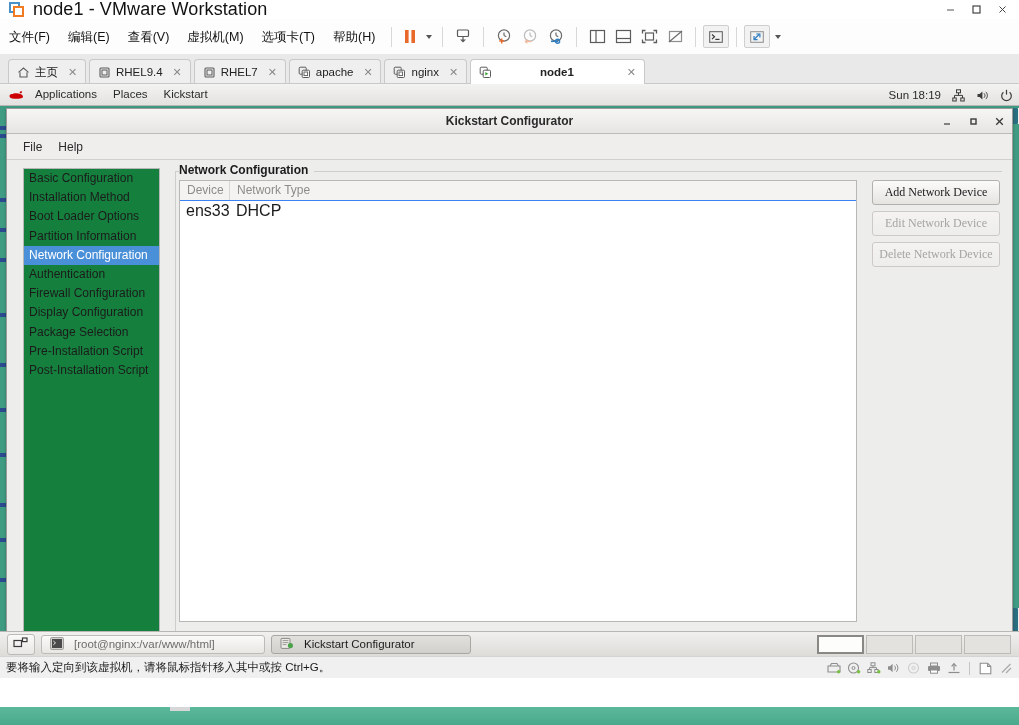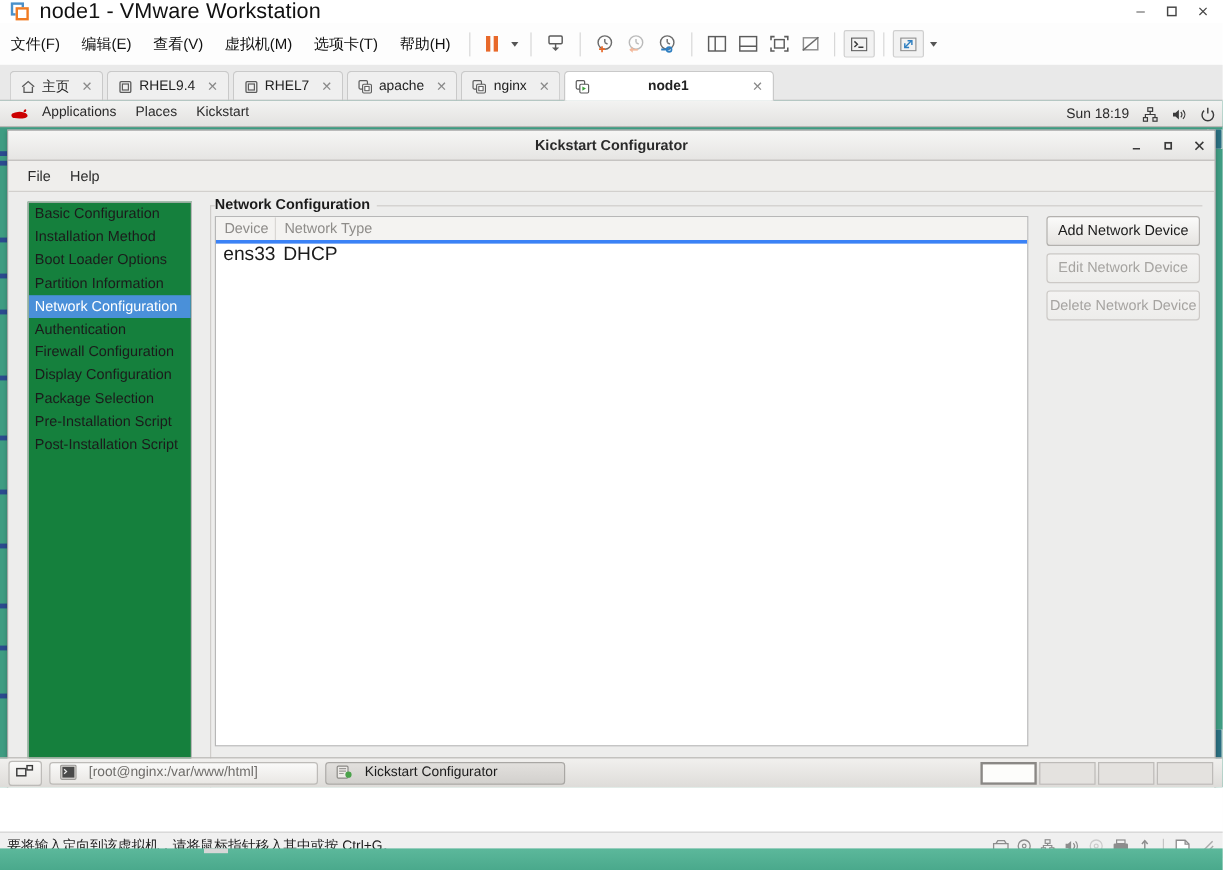--- a/index.html
+++ b/index.html
@@ -106,33 +106,33 @@
   
   .ks-main{position:absolute;left:168px;top:0px;right:10px;bottom:0;}
   .frame-lbl{position:absolute;left:4px;top:3px;font-size:12px;font-weight:bold;color:#1b1b1b;background:#ededec;padding-right:6px;z-index:2;}
   .frame-line{position:absolute;left:0;right:0;top:11px;height:1px;background:#cfcdca;}
   .frame-line-l{position:absolute;left:0;top:11px;width:1px;bottom:0;background:#cfcdca;}
 
   .tablewrap{
     position:absolute;left:4px;top:20px;width:678px;height:442px;
     background:#ffffff;border:1px solid #b7b7b7;box-sizing:border-box;overflow:hidden;
   }
-  .thead{display:flex;height:19px;background:#f4f3f1;border-bottom:3px solid #3b82f6;}
+  .thead{display:flex;height:19px;background:#f4f3f1;border-bottom:1px solid #3b82f6;}
   .th{font-size:12px;color:#8e8c89;line-height:19px;padding-left:7px;box-sizing:border-box;}
   .th.c0{width:50px;border-right:1px solid #d9d7d4;}
   .th.c1{flex:1;}
   .trow{display:flex;height:19px;}
   .td{font-size:16px;color:#1b1b1b;line-height:19px;padding-left:6px;box-sizing:border-box;}
   .td.c0{width:50px;}
   .td.c1{flex:1;}
 
   .btncol{position:absolute;right:0;top:20px;width:130px;}
   .kbtn{
     display:block;width:128px;height:25px;margin-bottom:6px;
-    font-family:Liberation Sans, sans-serif;font-size:12px;color:#1b1b1b;
+    font-family:Liberation Serif, serif;font-size:12px;color:#1b1b1b;
     background:linear-gradient(#fbfbfa,#e6e4e1);border:1px solid #b3b1ae;border-radius:3px;
     text-align:center;line-height:23px;box-sizing:border-box;
   }
   .kbtn.disabled{color:#a6a4a1;background:linear-gradient(#f4f3f2,#ededeb);border-color:#ccc9c6;}
 
   
   .g-bottom{
     position:absolute;left:0;bottom:0;width:1019px;height:25px;
     background:linear-gradient(#f1f0ee,#dedcd9);border-top:1px solid #b9b7b4;
     display:flex;align-items:center;box-sizing:border-box;
@@ -151,21 +151,21 @@
   .wspaces{position:absolute;right:8px;top:3px;display:flex;gap:2px;}
   .wsp{width:47px;height:19px;border:1px solid #bdbbb8;background:#e4e2df;box-sizing:border-box;}
   .wsp.cur{background:#fdfdfb;border:2px solid #8a8885;}
 
   
   .gscroll{position:absolute;right:0;width:13px;background:#f0efed;border-left:1px solid #cbc9c6;box-sizing:border-box;}
   .gthumb{position:absolute;right:1px;width:11px;background:#2a6f80;border-radius:1px;}
 
   
   .vm-status{
-    position:absolute;left:0;top:693px;width:1019px;height:22px;
+    position:absolute;left:0;top:656px;width:1019px;height:22px;
     background:#f0f0f0;border-top:1px solid #d4d4d4;
     display:flex;align-items:center;box-sizing:border-box;
   }
   .vm-status .stxt{font-size:11.5px;color:#1a1a1a;padding-left:6px;}
   .vm-status .sicons{position:absolute;right:6px;top:0;height:22px;display:flex;align-items:center;gap:5px;}
   .si{width:15px;height:13px;display:flex;align-items:center;justify-content:center;}
   .si svg{display:block;}
   .sdiv{width:1px;height:13px;background:#c4c4c4;margin:0 3px;}
 
   

